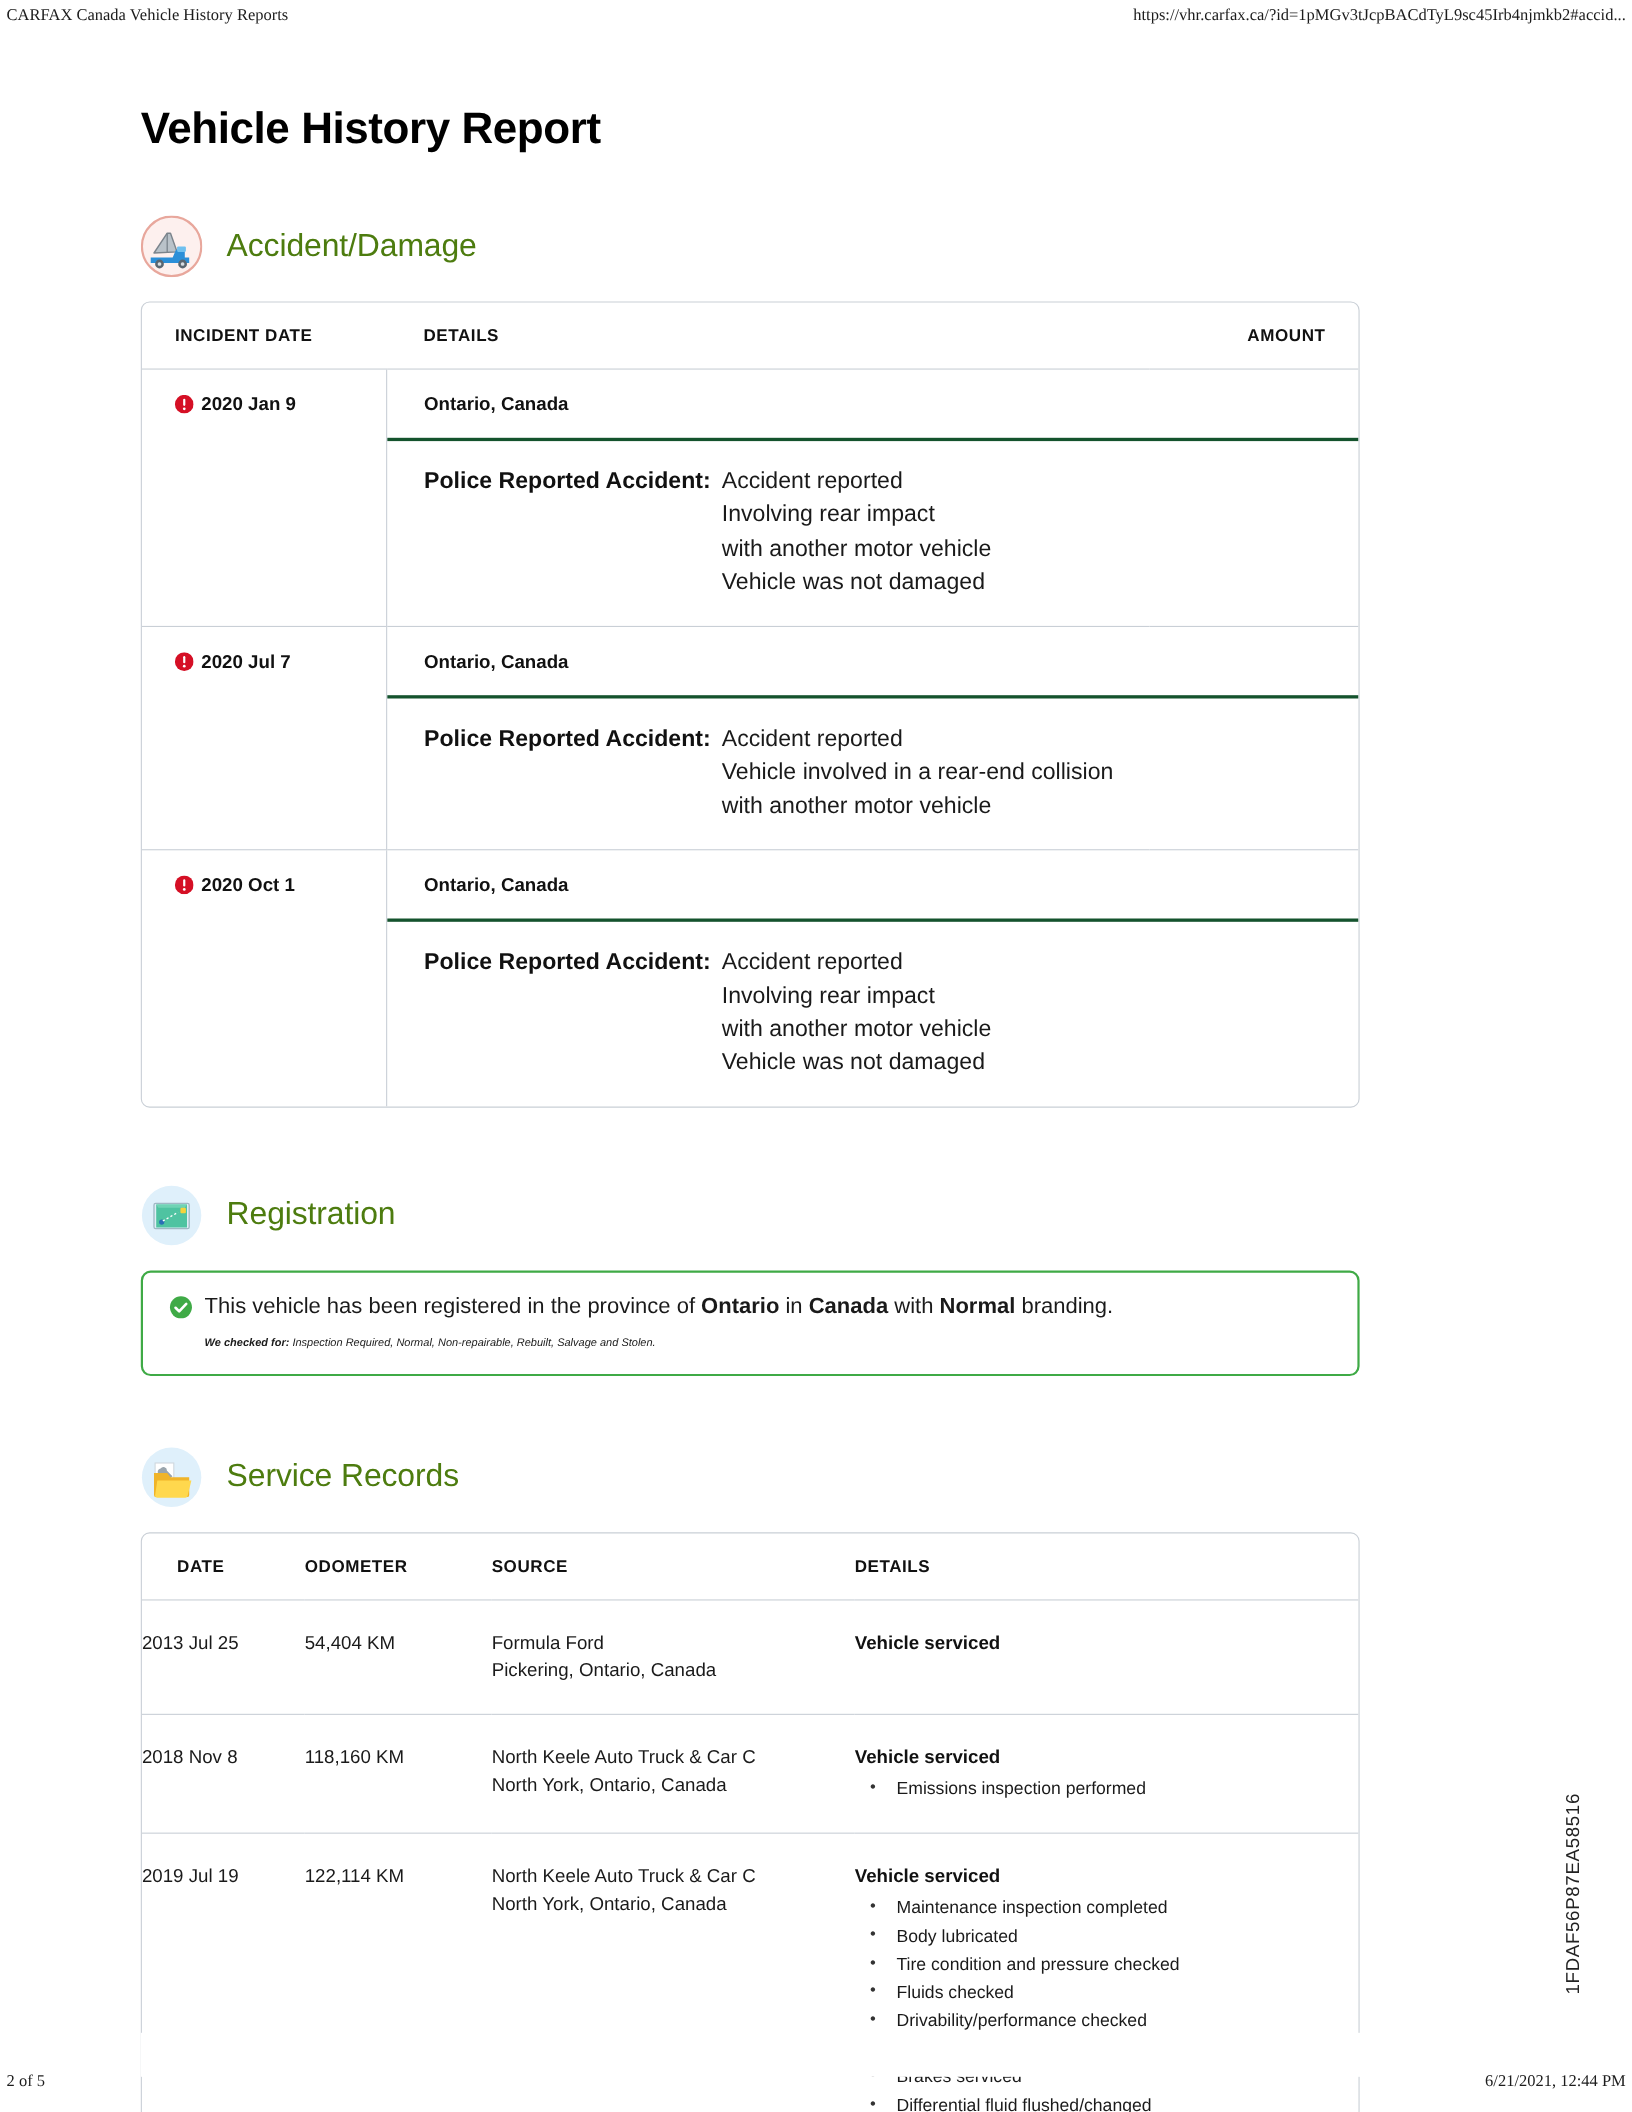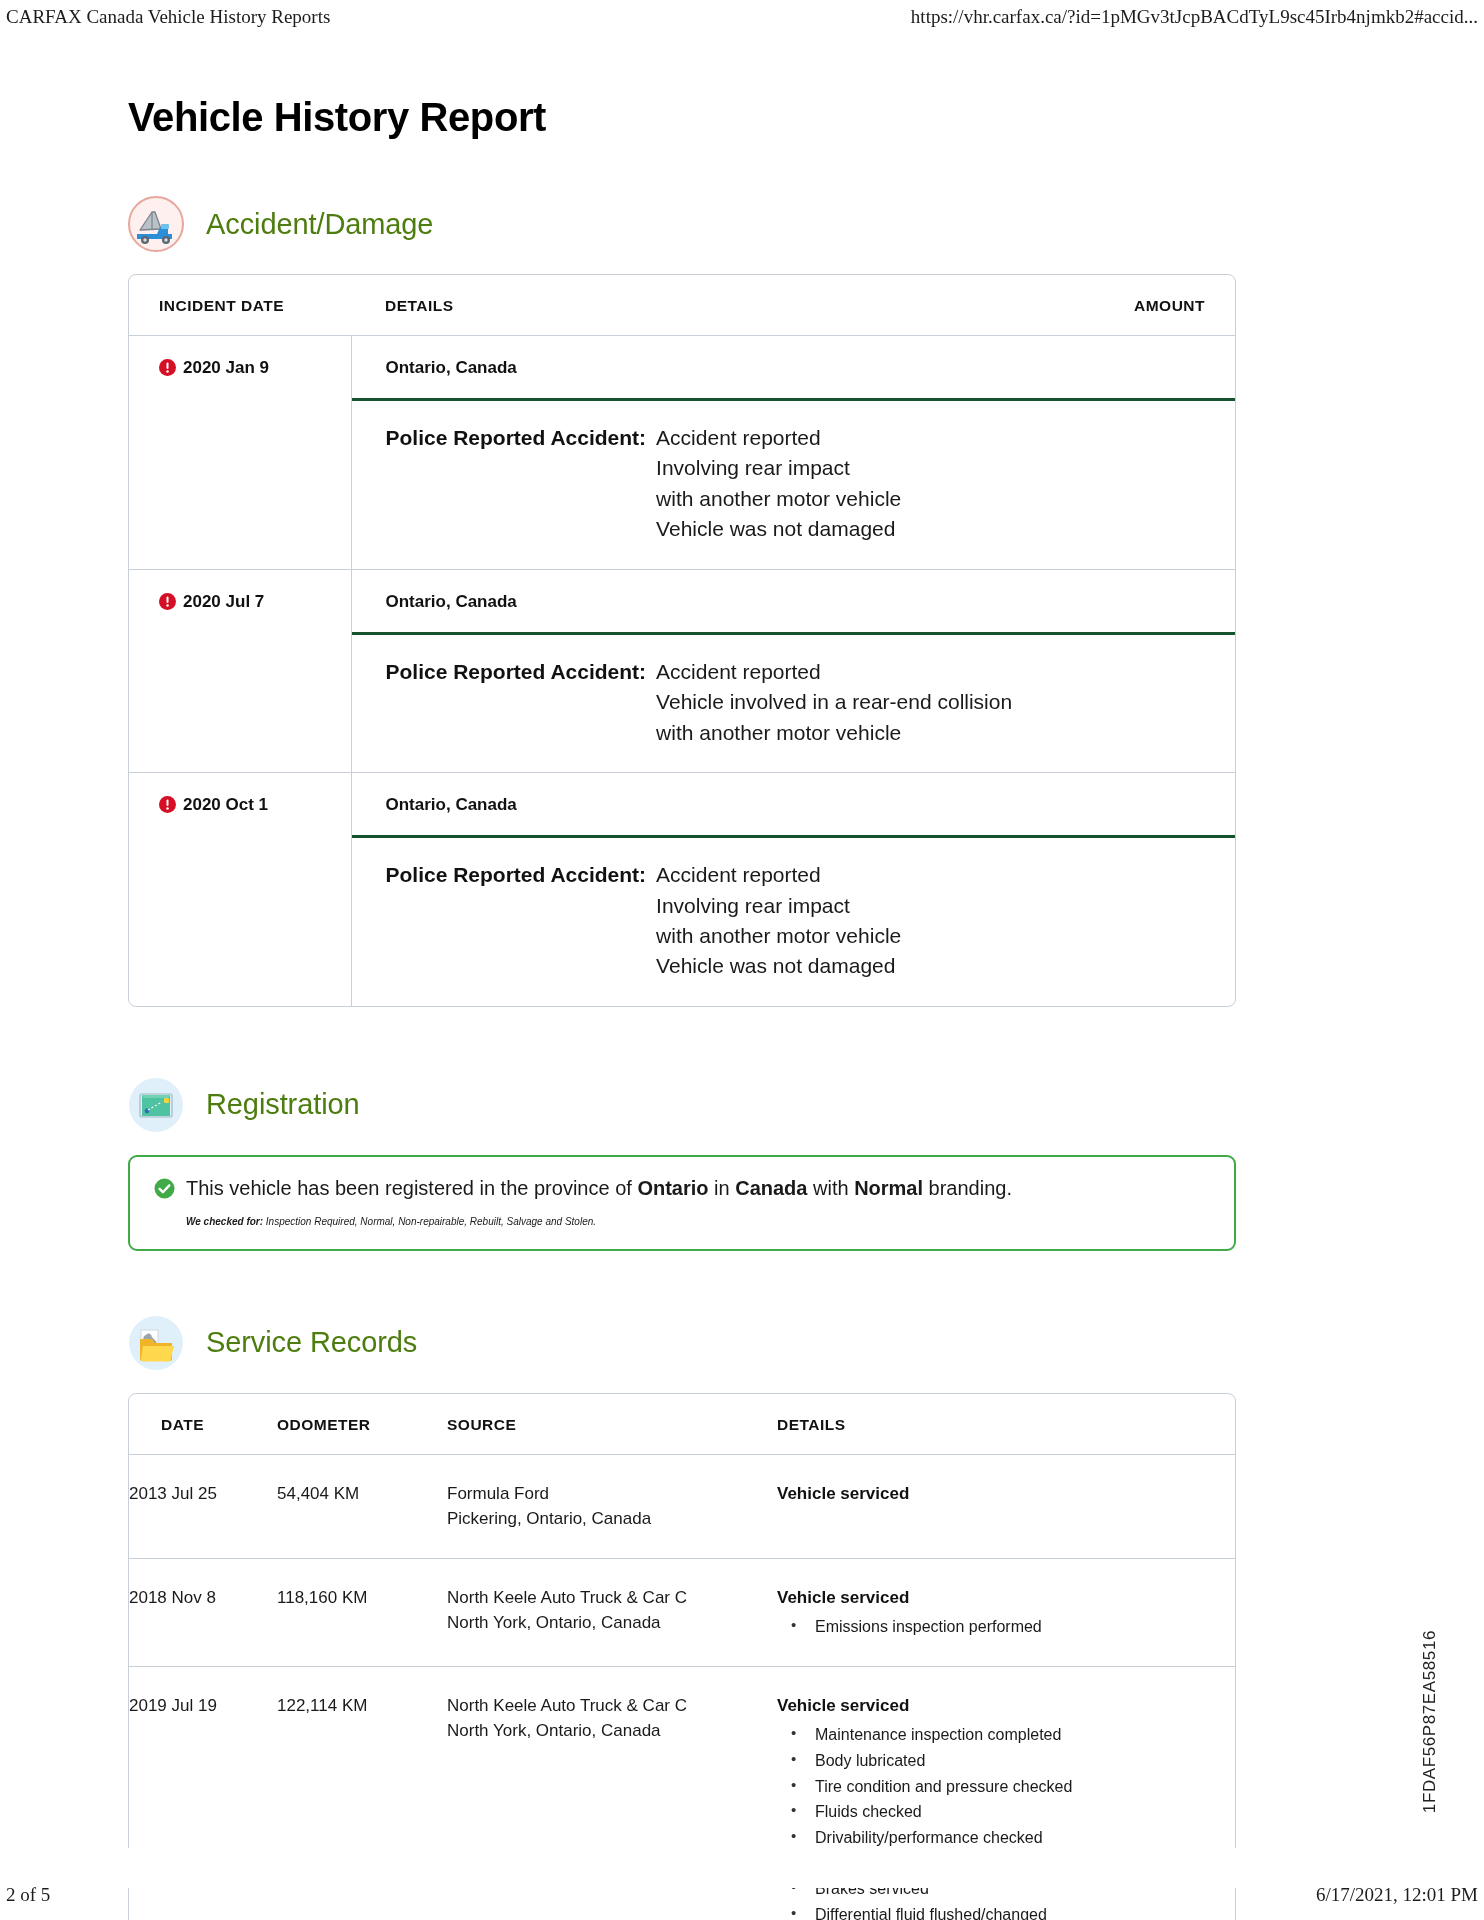--- a/index.html
+++ b/index.html
@@ -13,21 +13,21 @@
     position: relative;
     overflow: hidden;
   }
 
   
   .print-header, .print-footer {
     position: absolute;
     left: 0;
     width: 1484px;
     font-family: "Liberation Serif", serif;
-    font-size: 19px;
+    font-size: 15px;
     color: #1c1c1c;
     display: flex;
     align-items: flex-start;
     padding: 0 6px;
     white-space: nowrap;
   }
   .print-header { top: 6px; }
   .print-footer { top: 1884px; }
   .ph-left  { flex: 0 0 auto; }
   .ph-right { margin-left: auto; }
@@ -442,14 +442,14 @@
   </div>
 
 </div>
 
 <div class="clip-bottom"></div>
 
 <div class="vin">1FDAF56P87EA58516</div>
 
 <div class="print-footer">
   <span class="pf-left">2 of 5</span>
-  <span class="pf-right">6/17/2021, 12:01 PM</span>
+  <span class="pf-right">6/21/2021, 12:44 PM</span>
 </div>
 
 </body></html>

